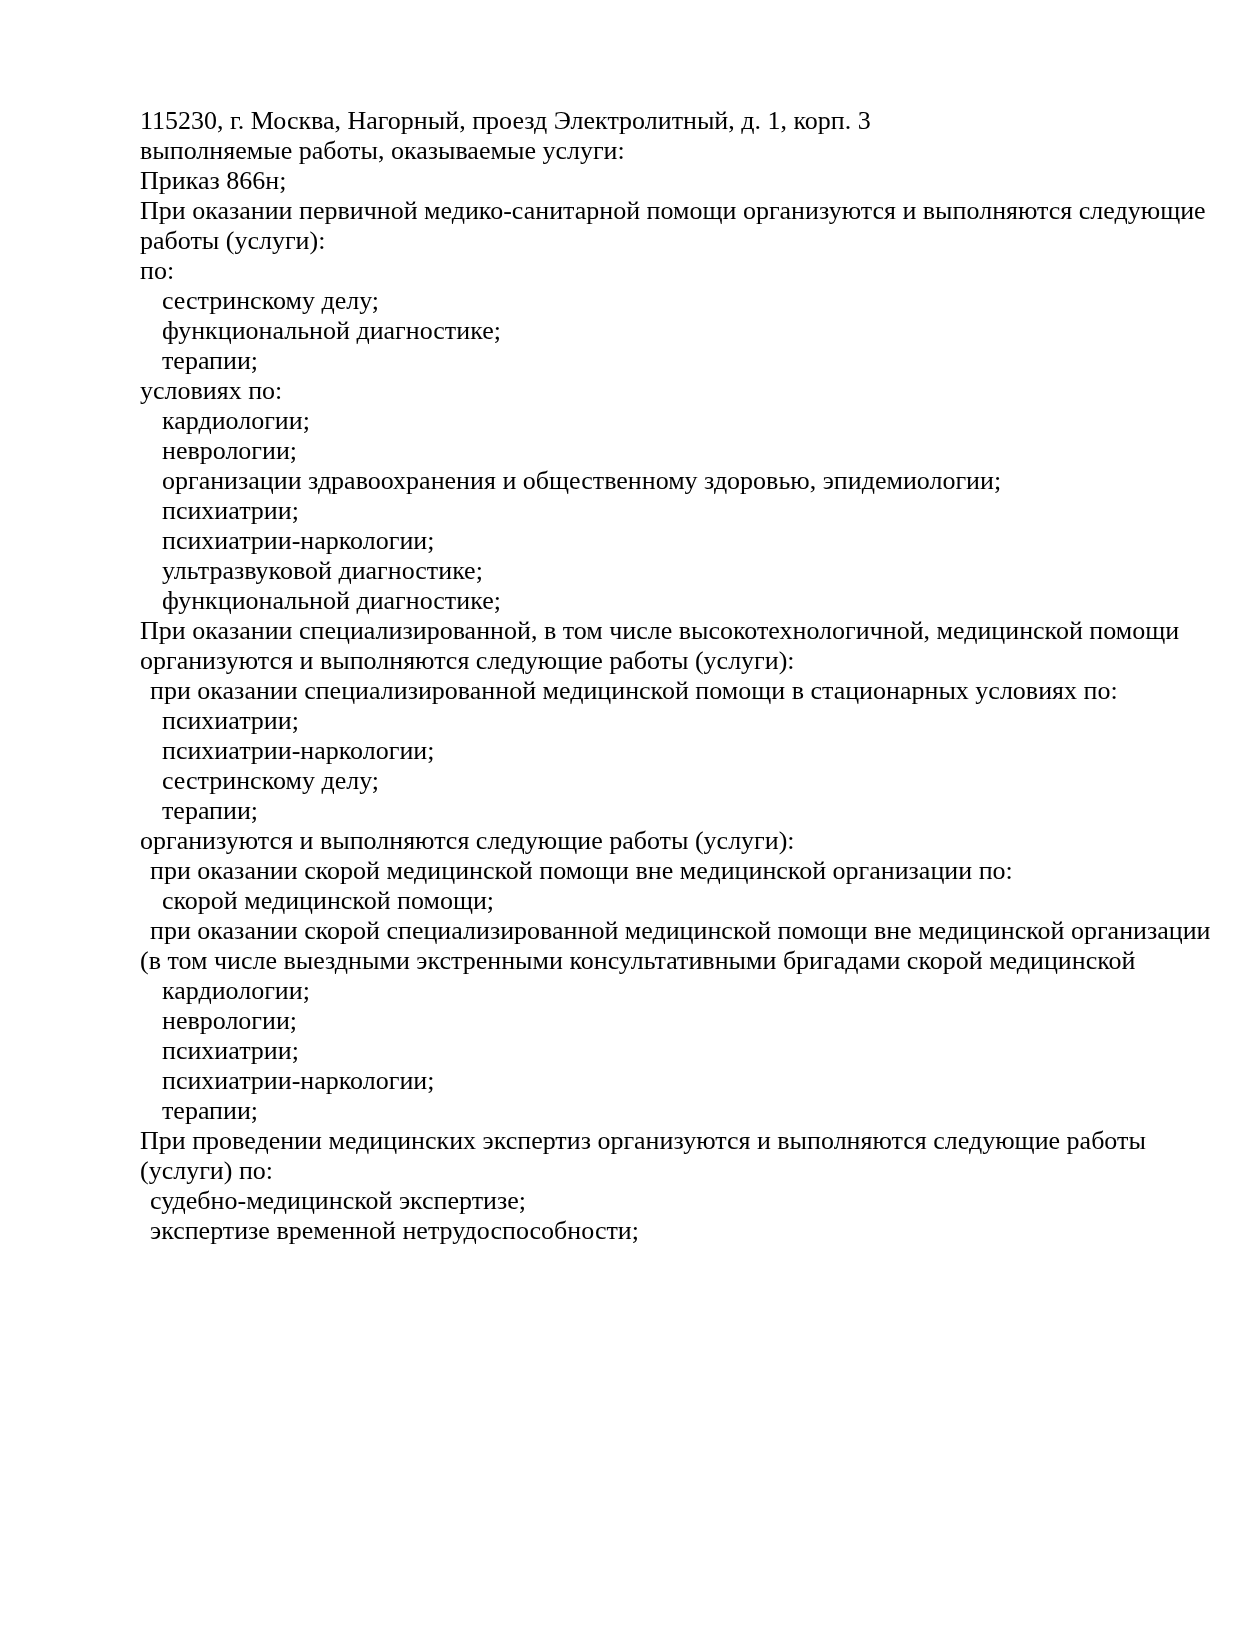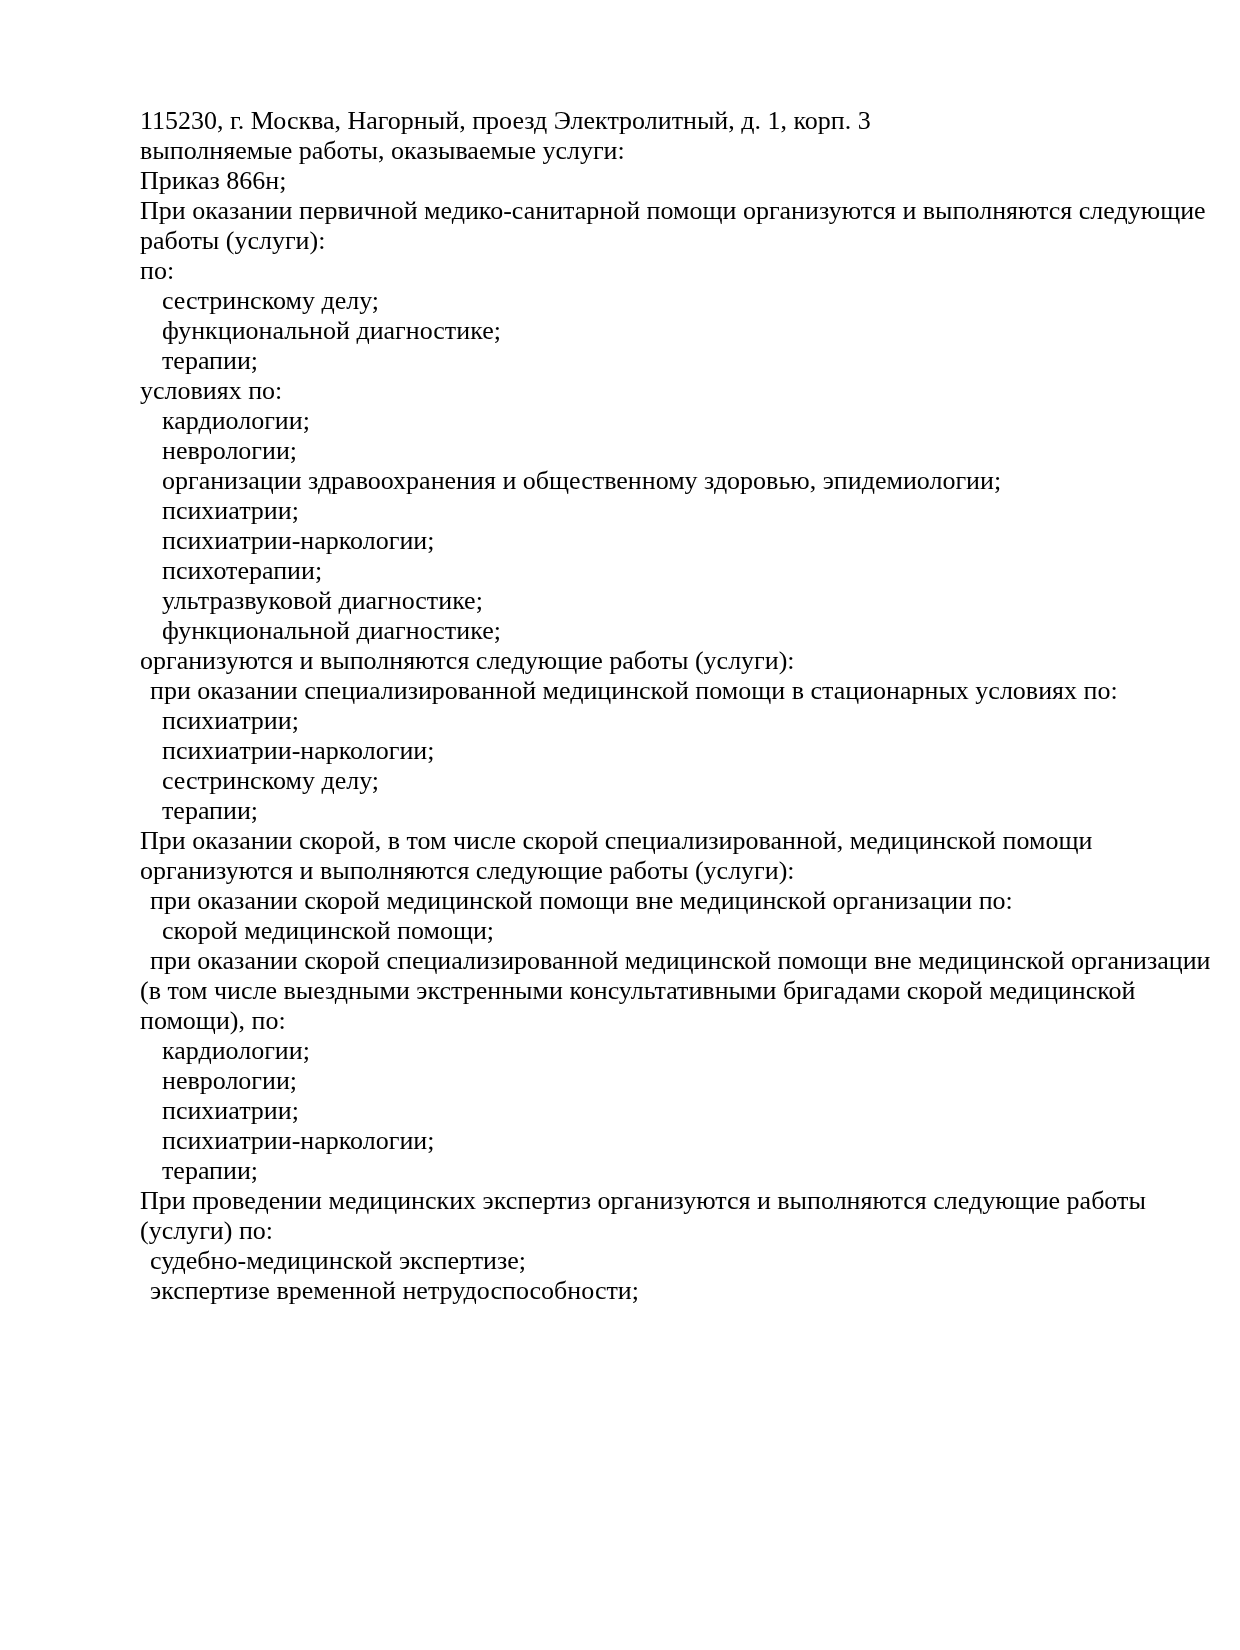--- a/index.html
+++ b/index.html
@@ -46,36 +46,34 @@
       <div class="doc-line indent-0">по:</div>
       <div class="doc-line indent-2">сестринскому делу;</div>
       <div class="doc-line indent-2">функциональной диагностике;</div>
       <div class="doc-line indent-2">терапии;</div>
       <div class="doc-line indent-0">условиях по:</div>
       <div class="doc-line indent-2">кардиологии;</div>
       <div class="doc-line indent-2">неврологии;</div>
       <div class="doc-line indent-2">организации здравоохранения и общественному здоровью, эпидемиологии;</div>
       <div class="doc-line indent-2">психиатрии;</div>
       <div class="doc-line indent-2">психиатрии-наркологии;</div>
-      <div class="doc-line indent-2">психотерапии;</div>
       <div class="doc-line indent-2">ультразвуковой диагностике;</div>
       <div class="doc-line indent-2">функциональной диагностике;</div>
+      <div class="doc-line indent-0">При оказании специализированной, в том числе высокотехнологичной, медицинской помощи</div>
       <div class="doc-line indent-0">организуются и выполняются следующие работы (услуги):</div>
       <div class="doc-line indent-1">при оказании специализированной медицинской помощи в стационарных условиях по:</div>
       <div class="doc-line indent-2">психиатрии;</div>
       <div class="doc-line indent-2">психиатрии-наркологии;</div>
       <div class="doc-line indent-2">сестринскому делу;</div>
       <div class="doc-line indent-2">терапии;</div>
-      <div class="doc-line indent-0">При оказании скорой, в том числе скорой специализированной, медицинской помощи</div>
       <div class="doc-line indent-0">организуются и выполняются следующие работы (услуги):</div>
       <div class="doc-line indent-1">при оказании скорой медицинской помощи вне медицинской организации по:</div>
       <div class="doc-line indent-2">скорой медицинской помощи;</div>
       <div class="doc-line indent-1">при оказании скорой специализированной медицинской помощи вне медицинской организации</div>
       <div class="doc-line indent-0">(в том числе выездными экстренными консультативными бригадами скорой медицинской</div>
-      <div class="doc-line indent-0">помощи), по:</div>
       <div class="doc-line indent-2">кардиологии;</div>
       <div class="doc-line indent-2">неврологии;</div>
       <div class="doc-line indent-2">психиатрии;</div>
       <div class="doc-line indent-2">психиатрии-наркологии;</div>
       <div class="doc-line indent-2">терапии;</div>
       <div class="doc-line indent-0">При проведении медицинских экспертиз организуются и выполняются следующие работы</div>
       <div class="doc-line indent-0">(услуги) по:</div>
       <div class="doc-line indent-1">судебно-медицинской экспертизе;</div>
       <div class="doc-line indent-1">экспертизе временной нетрудоспособности;</div>
     </div>

